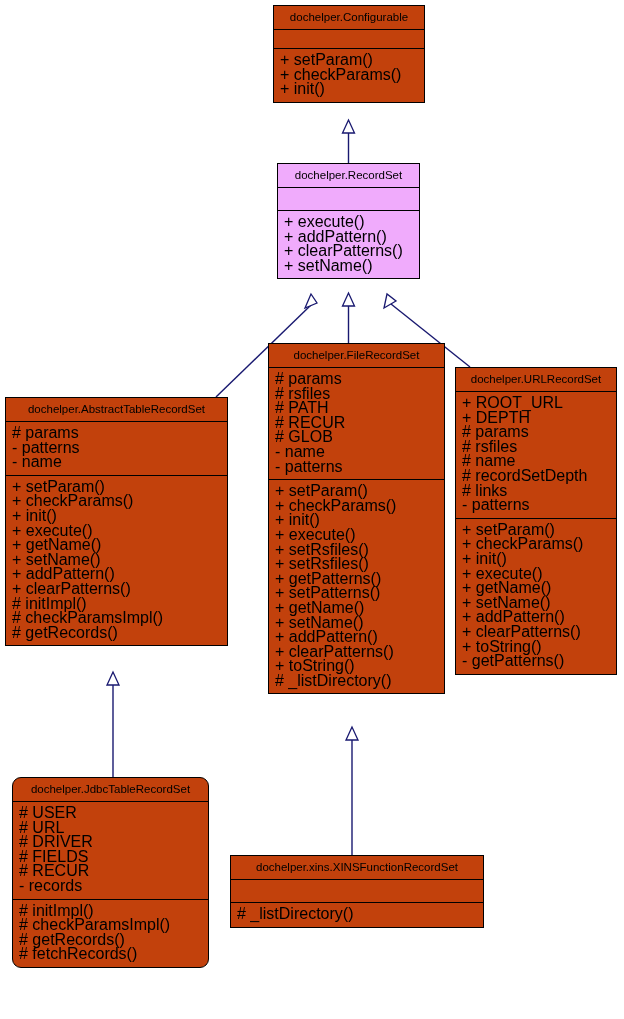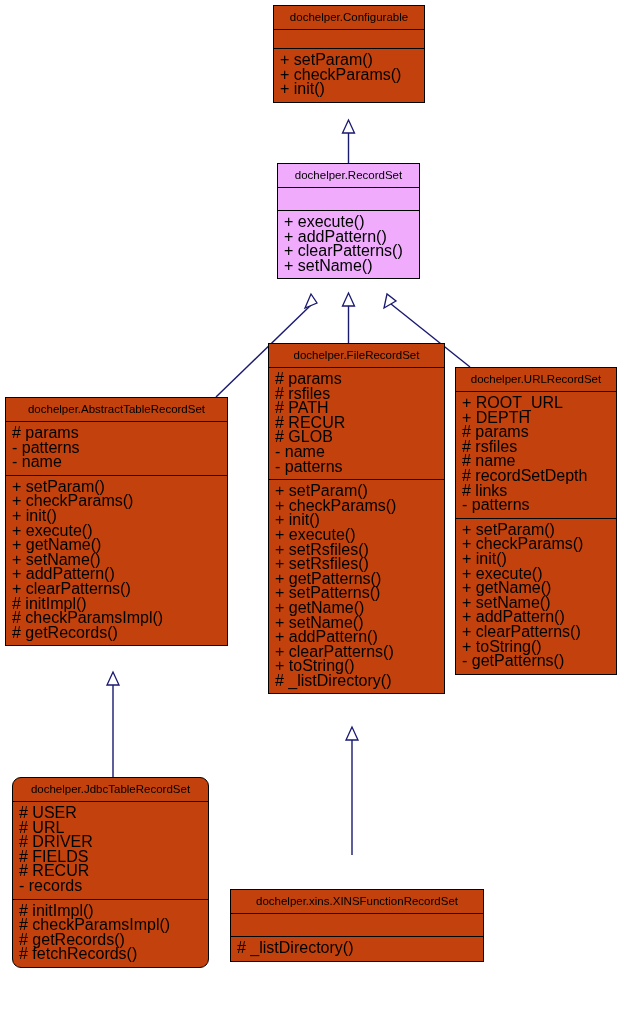--- a/index.html
+++ b/index.html
@@ -229,21 +229,21 @@
     </div>
     <div class="cls-sep"></div>
     <div class="cls-ops">
       <div class="member"># initImpl()</div>
       <div class="member"># checkParamsImpl()</div>
       <div class="member"># getRecords()</div>
       <div class="member"># fetchRecords()</div>
     </div>
   </div>
 
-  <div class="uml-class" style="left:230px; top:889px; width:254px;">
+  <div class="uml-class" style="left:230px; top:855px; width:254px;">
     <div class="cls-name">dochelper.xins.XINSFunctionRecordSet</div>
     <div class="cls-sep"></div>
     <div class="cls-attrs empty">
       <div style="height:22px;"></div>
     </div>
     <div class="cls-sep"></div>
     <div class="cls-ops">
       <div class="member"># _listDirectory()</div>
     </div>
   </div>

